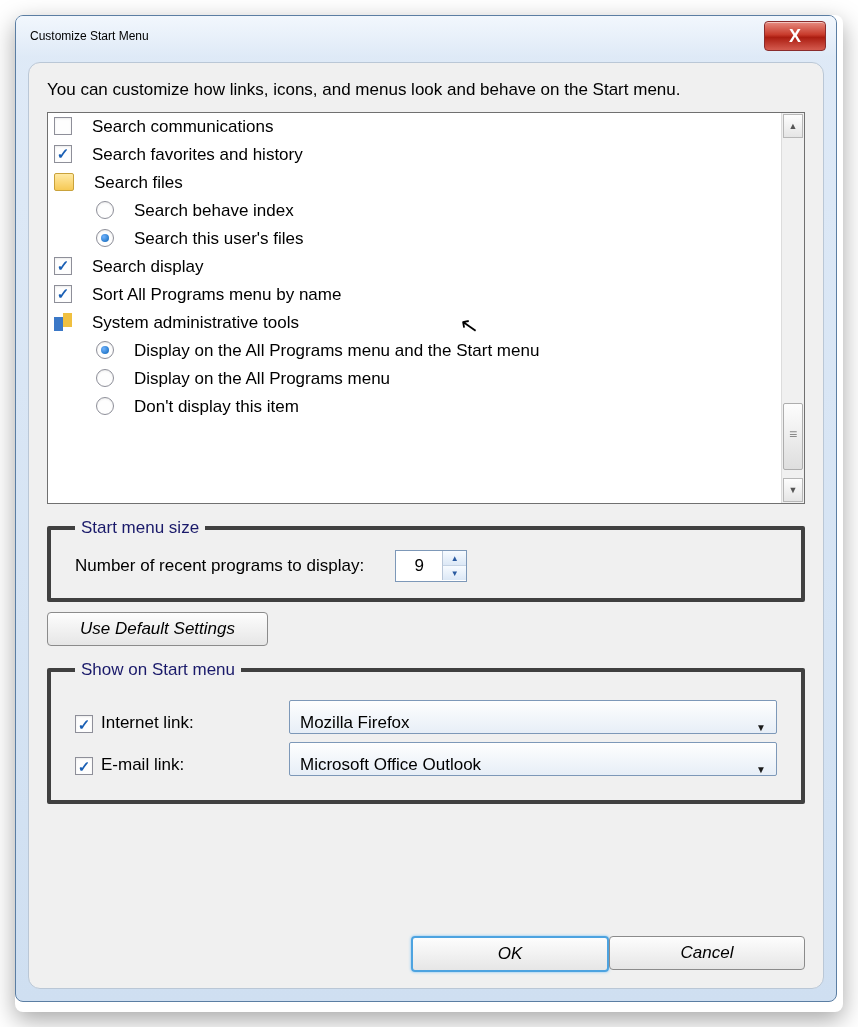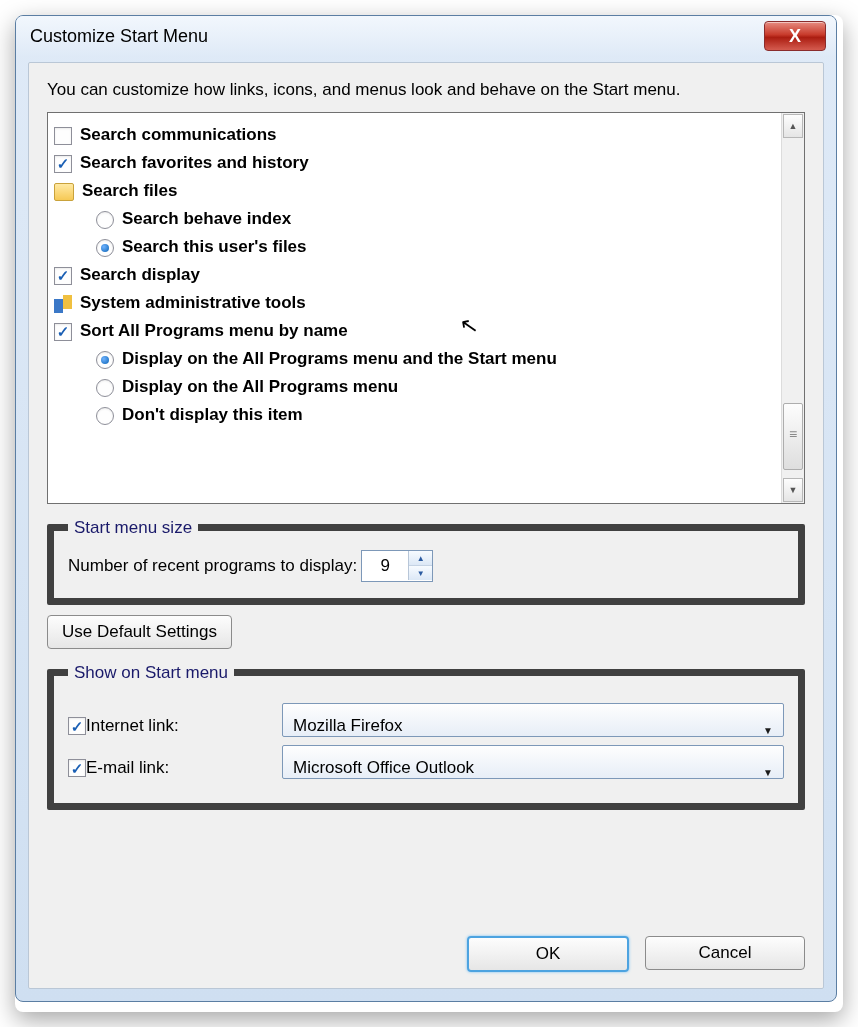--- a/index.html
+++ b/index.html
@@ -22,44 +22,44 @@
     border:1px solid #5b7ea3;
     border-radius:8px;
     background:linear-gradient(#dfeaf7,#cfdff1);
     overflow:hidden;
   }
   .titlebar{
     height:40px;display:flex;align-items:center;justify-content:space-between;
     padding:0 0 0 14px;
     background:linear-gradient(#f2f7fd,#dfeaf7);
   }
-  .title-text{font-size:18px;}
+  .title-text{font-size:12px;}
   .close-btn{
     width:60px;height:28px;margin-right:10px;
     border:1px solid #8a2c2c;border-radius:4px;
     background:linear-gradient(#e78b80,#c83b2c 45%,#ab1d11 55%,#d45b4f);
     display:flex;align-items:center;justify-content:center;
     color:#fff;font-weight:bold;font-size:18px;
     box-shadow:inset 0 1px 0 rgba(255,255,255,.5);
   }
   .body{
     position:absolute;left:12px;right:12px;top:46px;bottom:12px;
-    background:#f0f0f0;border:1px solid #bac7d6;border-radius:2px;
+    background:#f0f0f0;border:1px solid #bac7d6;border-radius:12px;
     padding:16px 18px;
     box-sizing:border-box;
   }
   .intro{line-height:1.35;margin-bottom:10px;}
   .listbox{
     height:390px;border:1px solid #707070;background:#fff;
     position:relative;overflow:hidden;
   }
   .list-content{
     position:absolute;left:0;top:0;right:22px;bottom:0;padding:4px 6px;
   }
-  .row{display:flex;align-items:flex-end;height:28px;gap:8px;font-weight:bold;}
+  .row{display:flex;align-items:flex-start;height:28px;gap:20px;}
   .row.sub{padding-left:42px;}
   .chk,.rdo{
     width:18px;height:18px;border:1px solid #8e8f99;background:#fefefe;
     display:flex;align-items:center;justify-content:center;flex-shrink:0;
     box-shadow:inset 0 1px 2px rgba(0,0,0,.08);
     box-sizing:border-box;
   }
   .rdo{border-radius:50%;}
   .chk.checked::after{
     content:"✓";color:#1a5fb4;font-size:15px;font-weight:bold;line-height:1;
@@ -74,47 +74,47 @@
   .admin-icon span:last-child{width:9px;height:14px;background:#f0c040;}
   .scrollbar{
     position:absolute;right:0;top:0;bottom:0;width:22px;
     background:#f0f0f0;border-left:1px solid #dcdcdc;
   }
   .sb-btn{height:22px;background:linear-gradient(#fdfdfd,#e5e5e5);border:1px solid #b7b7b7;margin:1px;display:flex;align-items:center;justify-content:center;font-size:9px;color:#555;}
   .sb-thumb{position:absolute;left:1px;right:1px;top:290px;height:65px;background:linear-gradient(#fdfdfd,#dedede);border:1px solid #adadad;border-radius:2px;}
   .sb-thumb::after{content:"≡";position:absolute;left:0;right:0;text-align:center;top:22px;color:#8a8a8a;font-size:14px;}
 
   fieldset{
-    border:7px solid #404040;border-radius:2px;margin:14px 0 10px;padding:12px 14px 16px;
+    border:4px solid #404040;border-radius:2px;margin:14px 0 10px;padding:12px 24px 16px;
   }
   legend{padding:0 6px;color:#1a1a6a;}
-  .size-row{display:flex;align-items:center;gap:4px;}
+  .size-row{display:flex;align-items:center;gap:31px;}
   .spin{
     display:flex;align-items:center;border:1px solid #7d98b8;height:30px;width:70px;background:#fff;
   }
   .spin input{border:0;width:42px;text-align:center;font-size:17px;outline:none;}
   .spin .arrows{width:24px;display:flex;flex-direction:column;border-left:1px solid #b8c6d8;}
   .spin .arrows div{height:14px;display:flex;align-items:center;justify-content:center;font-size:8px;background:linear-gradient(#f7fbff,#dce8f6);border-bottom:1px solid #c5d3e4;color:#2a5aa0;}
   .spin .arrows div:last-child{border-bottom:0;}
 
   .btn{
-    height:32px;padding:0 14px;border:1px solid #8b8b8b;border-radius:4px;
+    height:32px;padding:0 32px;border:1px solid #8b8b8b;border-radius:4px;
     background:linear-gradient(#fdfdfd,#e6e6e6);
-    display:inline-flex;align-items:center;justify-content:center;font-size:17px;
+    display:inline-flex;align-items:center;justify-content:center;font-size:17px;font-style:italic;
   }
   .btn.default{border:2px solid #4da3e0;box-shadow:0 0 3px #78c0f5;}
-  .footer{position:absolute;right:18px;bottom:16px;display:flex;gap:16px;}
+  .footer{position:absolute;right:18px;bottom:16px;display:flex;gap:0;}
   .footer .btn{width:130px;}
   .combo{
     flex:1;height:32px;border:1px solid #7d98b8;border-radius:2px;background:linear-gradient(#fefefe,#e7eef7);
     display:flex;align-items:flex-end;justify-content:space-between;padding:0 10px;font-size:17px;
   }
   .combo .tri{font-size:10px;color:#1a1a1a;}
   .show-row{display:flex;align-items:center;gap:14px;margin:8px 0;}
-  .show-row .lbl{display:flex;align-items:center;width:200px;margin-top:13px;}
+  .show-row .lbl{display:flex;align-items:flex-end;gap:8px;width:200px;margin-top:13px;}
   .cursor{
     position:absolute;left:412px;top:200px;font-size:22px;transform:rotate(-10deg);
   }
 </style>
 </head>
 <body>
 
 <div class="shadow"></div>
 <div class="window">
 
@@ -148,29 +148,29 @@
         </div>
         <div class="row sub">
           <div class="rdo sel"></div>
           <span>Search this user's files</span>
         </div>
         <div class="row">
           <div class="chk checked"></div>
           <span>Search display</span>
         </div>
         <div class="row">
+          <div class="chk checked"></div>
+          <span>Sort All Programs menu by name</span>
+        </div>
+        <div class="row">
           <div class="admin-icon">
               <span></span>
               <span></span>
             </div>
           <span>System administrative tools</span>
-        </div>
-        <div class="row">
-          <div class="chk checked"></div>
-          <span>Sort All Programs menu by name</span>
         </div>
         <div class="row sub">
           <div class="rdo sel"></div>
           <span>Display on the All Programs menu and the Start menu</span>
         </div>
         <div class="row sub">
           <div class="rdo"></div>
           <span>Display on the All Programs menu</span>
         </div>
         <div class="row sub">

